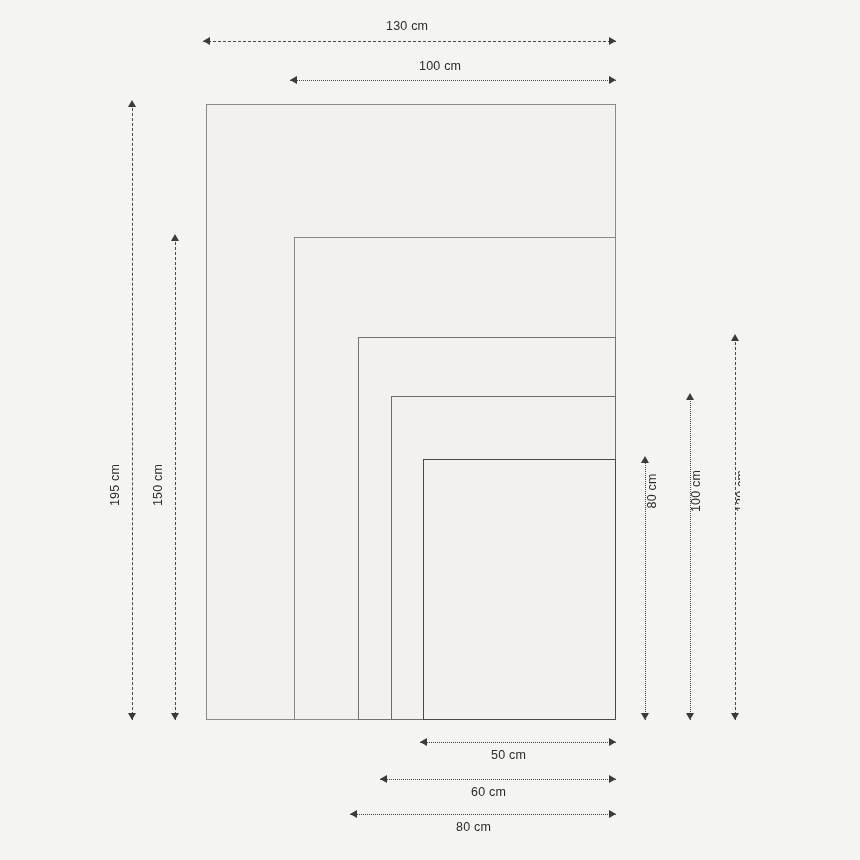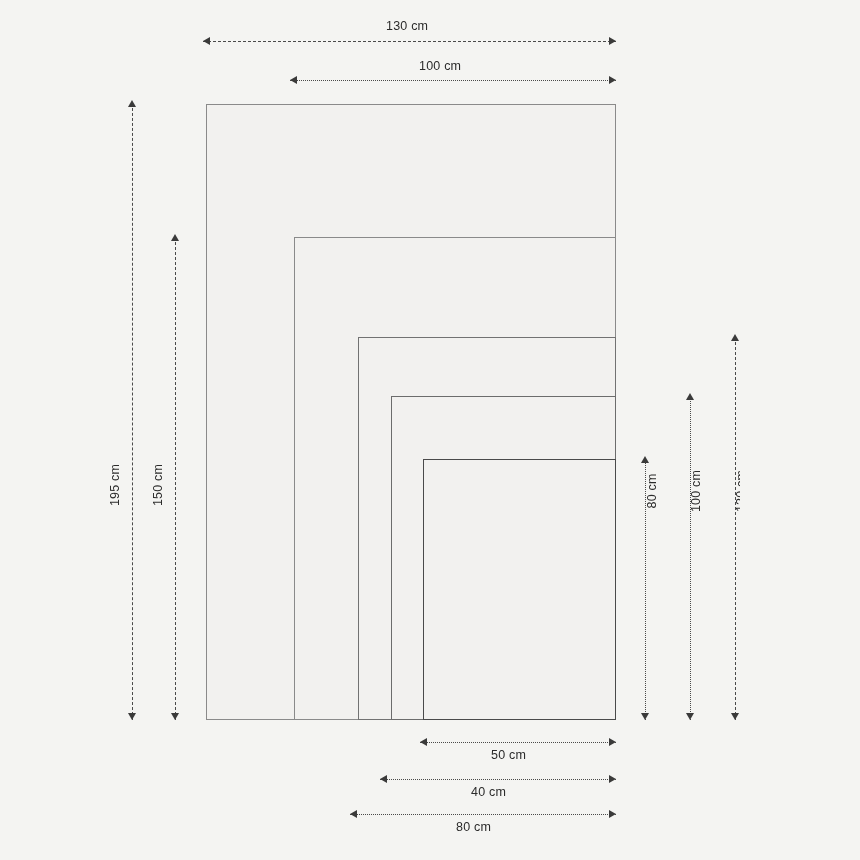--- a/index.html
+++ b/index.html
@@ -103,21 +103,21 @@
   <div class="dim-label" style="left:419px; top:59px;">100 cm</div>
 
   <div class="hline dotted" style="left:420px; top:742px; width:196px;"></div>
   <div class="arrow left" style="left:420px; top:738px;"></div>
   <div class="arrow right" style="left:609px; top:738px;"></div>
   <div class="dim-label" style="left:491px; top:748px;">50 cm</div>
 
   <div class="hline dotted" style="left:380px; top:779px; width:236px;"></div>
   <div class="arrow left" style="left:380px; top:775px;"></div>
   <div class="arrow right" style="left:609px; top:775px;"></div>
-  <div class="dim-label" style="left:471px; top:785px;">40 cm</div>
+  <div class="dim-label" style="left:471px; top:785px;">60 cm</div>
 
   <div class="hline dotted" style="left:350px; top:814px; width:266px;"></div>
   <div class="arrow left" style="left:350px; top:810px;"></div>
   <div class="arrow right" style="left:609px; top:810px;"></div>
   <div class="dim-label" style="left:456px; top:820px;">80 cm</div>
 
   <div class="vline" style="left:132px; top:103px; height:617px;"></div>
   <div class="arrow up" style="left:128px; top:100px;"></div>
   <div class="arrow down" style="left:128px; top:713px;"></div>
   <div class="dim-label vertical" style="left:94px; top:478px; transform:rotate(-90deg);">195 cm</div>

